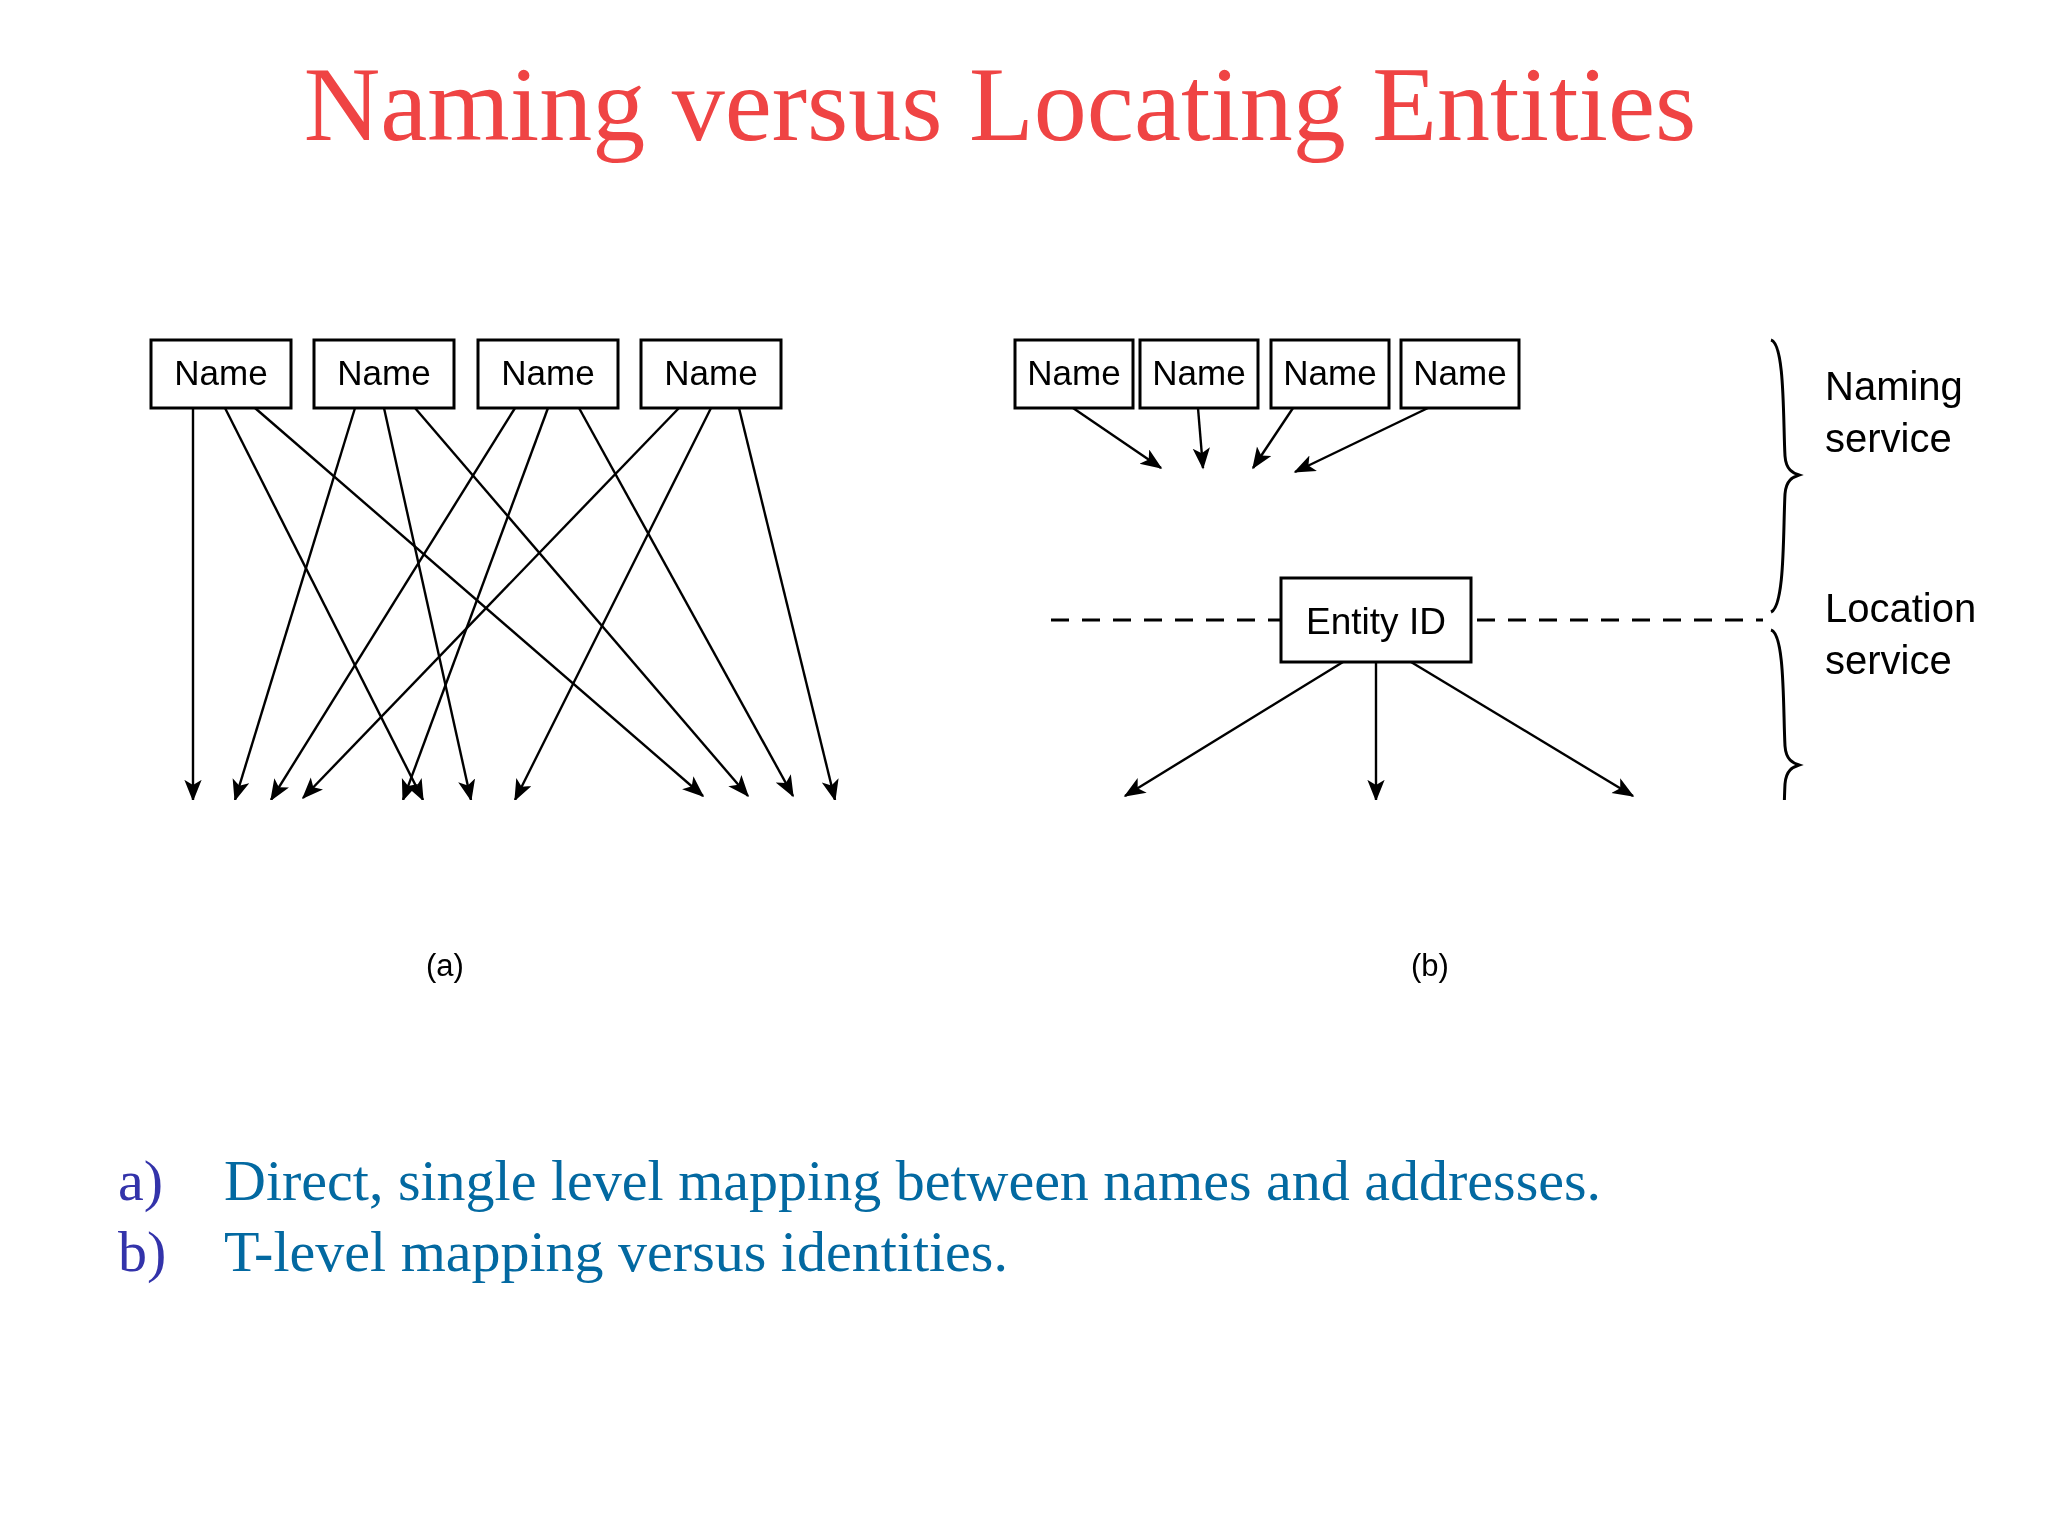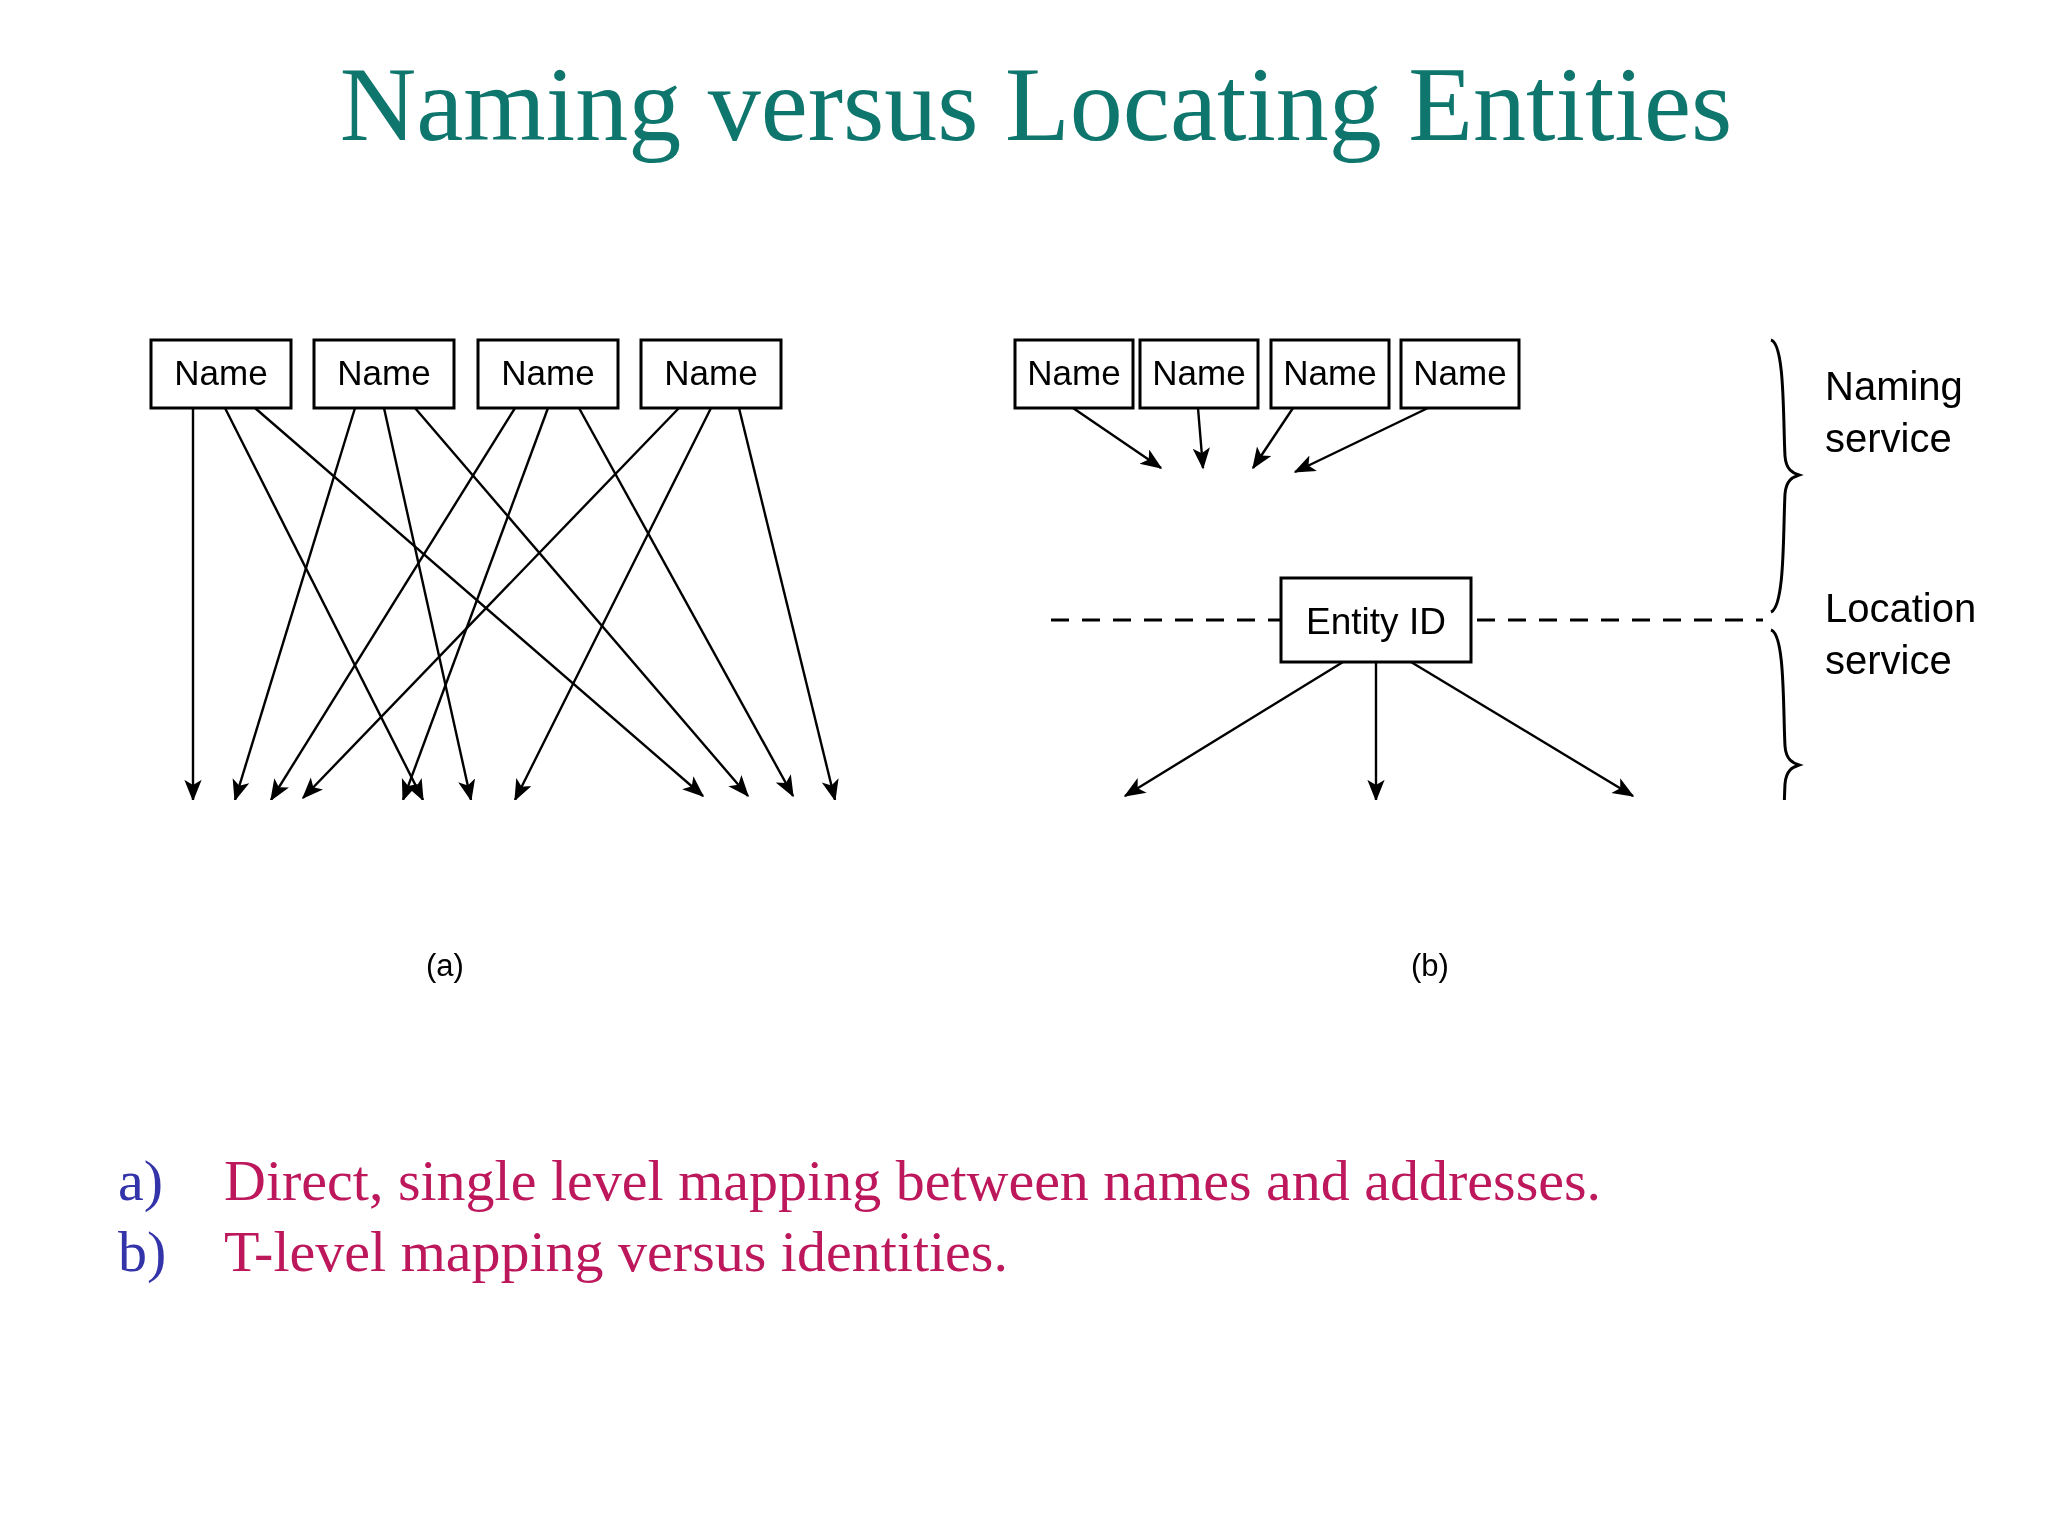--- a/index.html
+++ b/index.html
@@ -14,28 +14,27 @@
     background: #ffffff;
     overflow: hidden;
     font-family: "Liberation Serif", serif;
   }
   #slide-title {
     position: absolute;
     left: 0;
     top: 48px;
     width: 2000px;
     text-align: center;
-    color: #0f766e;
+    color: #ef4444;
     font-family: "Liberation Serif", serif;
     font-size: 106px;
     line-height: 1.08;
     font-weight: normal;
     letter-spacing: 0px;
     white-space: nowrap;
-    margin-left: 36px;
   }
   #figure {
     position: absolute;
     left: 3px;
     top: 240px;
     width: 2048px;
     height: 560px;
   }
   #figure svg {
     display: block;
@@ -65,21 +64,21 @@
     color: #000000;
     white-space: nowrap;
   }
   .bullet-marker {
     color: #3333aa;
     width: 106px;
     flex: 0 0 106px;
     font-family: "Liberation Serif", serif;
   }
   .bullet-text {
-    color: #be185d;
+    color: #0369a1;
   }
 </style>
 </head>
 <body>
 
 <div id="slide">
 
   <div id="slide-title">Naming versus Locating Entities</div>
 
   <div id="figure">

